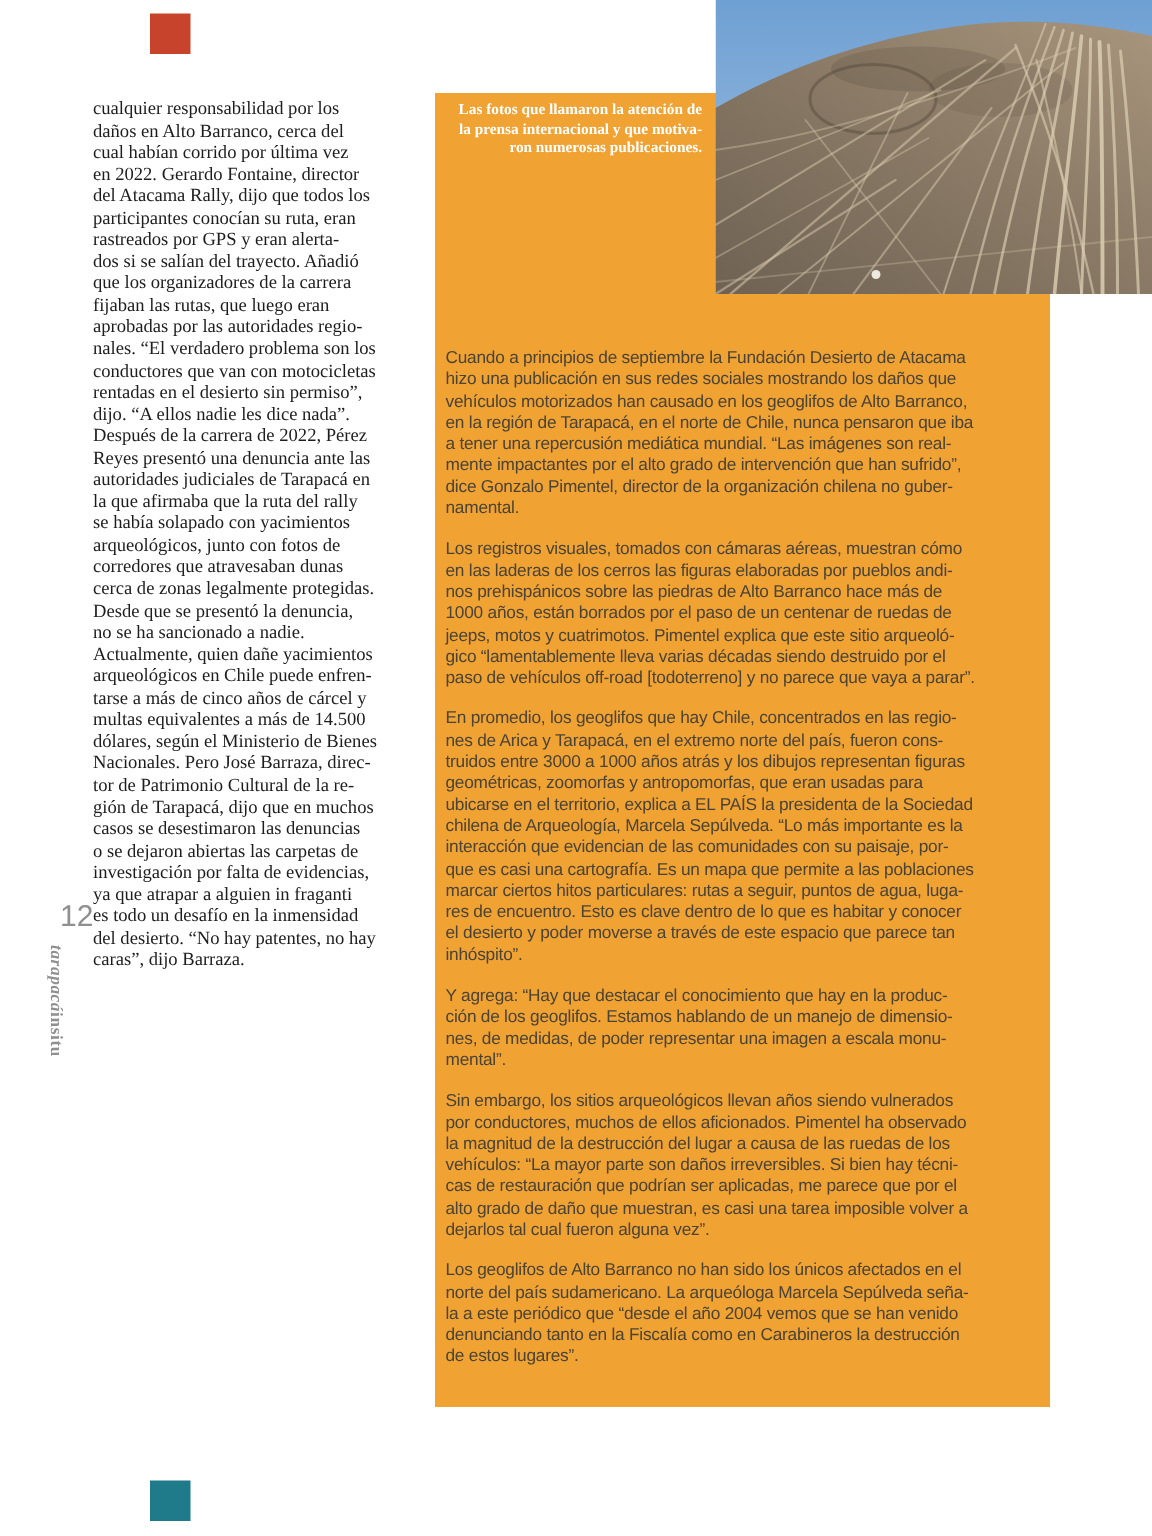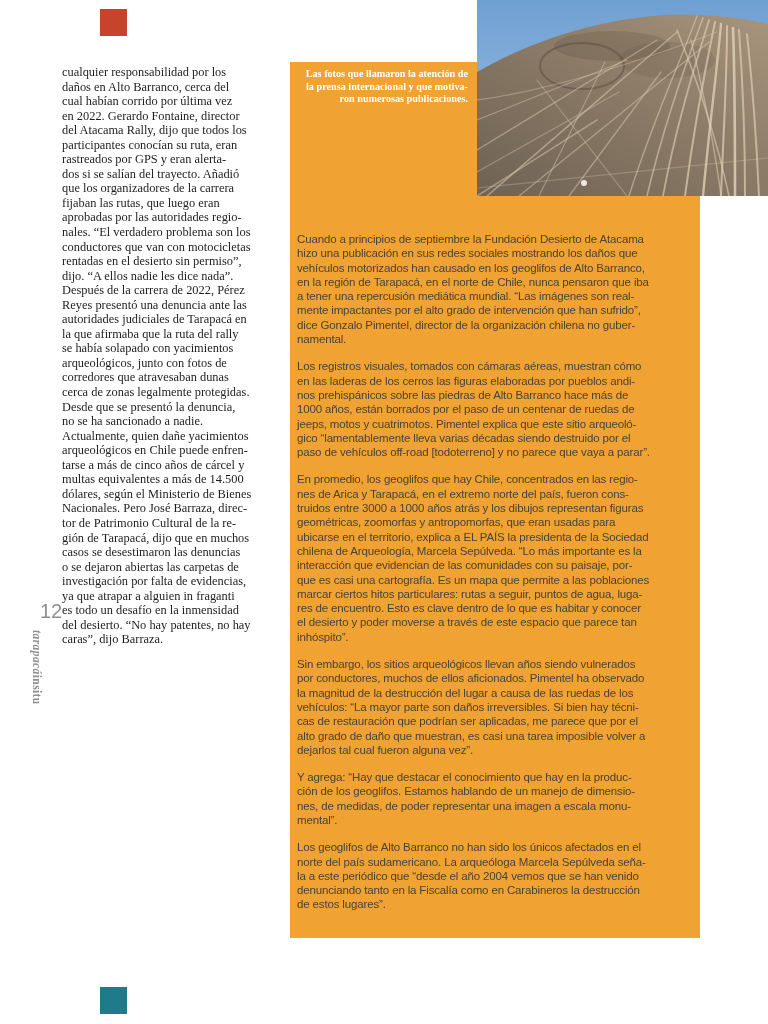--- a/index.html
+++ b/index.html
@@ -124,31 +124,31 @@
 truidos entre 3000 a 1000 años atrás y los dibujos representan figuras
 geométricas, zoomorfas y antropomorfas, que eran usadas para
 ubicarse en el territorio, explica a EL PAÍS la presidenta de la Sociedad
 chilena de Arqueología, Marcela Sepúlveda. “Lo más importante es la
 interacción que evidencian de las comunidades con su paisaje, por-
 que es casi una cartografía. Es un mapa que permite a las poblaciones
 marcar ciertos hitos particulares: rutas a seguir, puntos de agua, luga-
 res de encuentro. Esto es clave dentro de lo que es habitar y conocer
 el desierto y poder moverse a través de este espacio que parece tan
 inhóspito”.</p>
+    <p>Y agrega: “Hay que destacar el conocimiento que hay en la produc-
+ción de los geoglifos. Estamos hablando de un manejo de dimensio-
+nes, de medidas, de poder representar una imagen a escala monu-
+mental”.</p>
     <p>Sin embargo, los sitios arqueológicos llevan años siendo vulnerados
 por conductores, muchos de ellos aficionados. Pimentel ha observado
 la magnitud de la destrucción del lugar a causa de las ruedas de los
 vehículos: “La mayor parte son daños irreversibles. Si bien hay técni-
 cas de restauración que podrían ser aplicadas, me parece que por el
 alto grado de daño que muestran, es casi una tarea imposible volver a
 dejarlos tal cual fueron alguna vez”.</p>
-    <p>Y agrega: “Hay que destacar el conocimiento que hay en la produc-
-ción de los geoglifos. Estamos hablando de un manejo de dimensio-
-nes, de medidas, de poder representar una imagen a escala monu-
-mental”.</p>
     <p>Los geoglifos de Alto Barranco no han sido los únicos afectados en el
 norte del país sudamericano. La arqueóloga Marcela Sepúlveda seña-
 la a este periódico que “desde el año 2004 vemos que se han venido
 denunciando tanto en la Fiscalía como en Carabineros la destrucción
 de estos lugares”.</p>
   </div>
 
   <div class="left-col">
     <p>cualquier responsabilidad por los
 daños en Alto Barranco, cerca del

